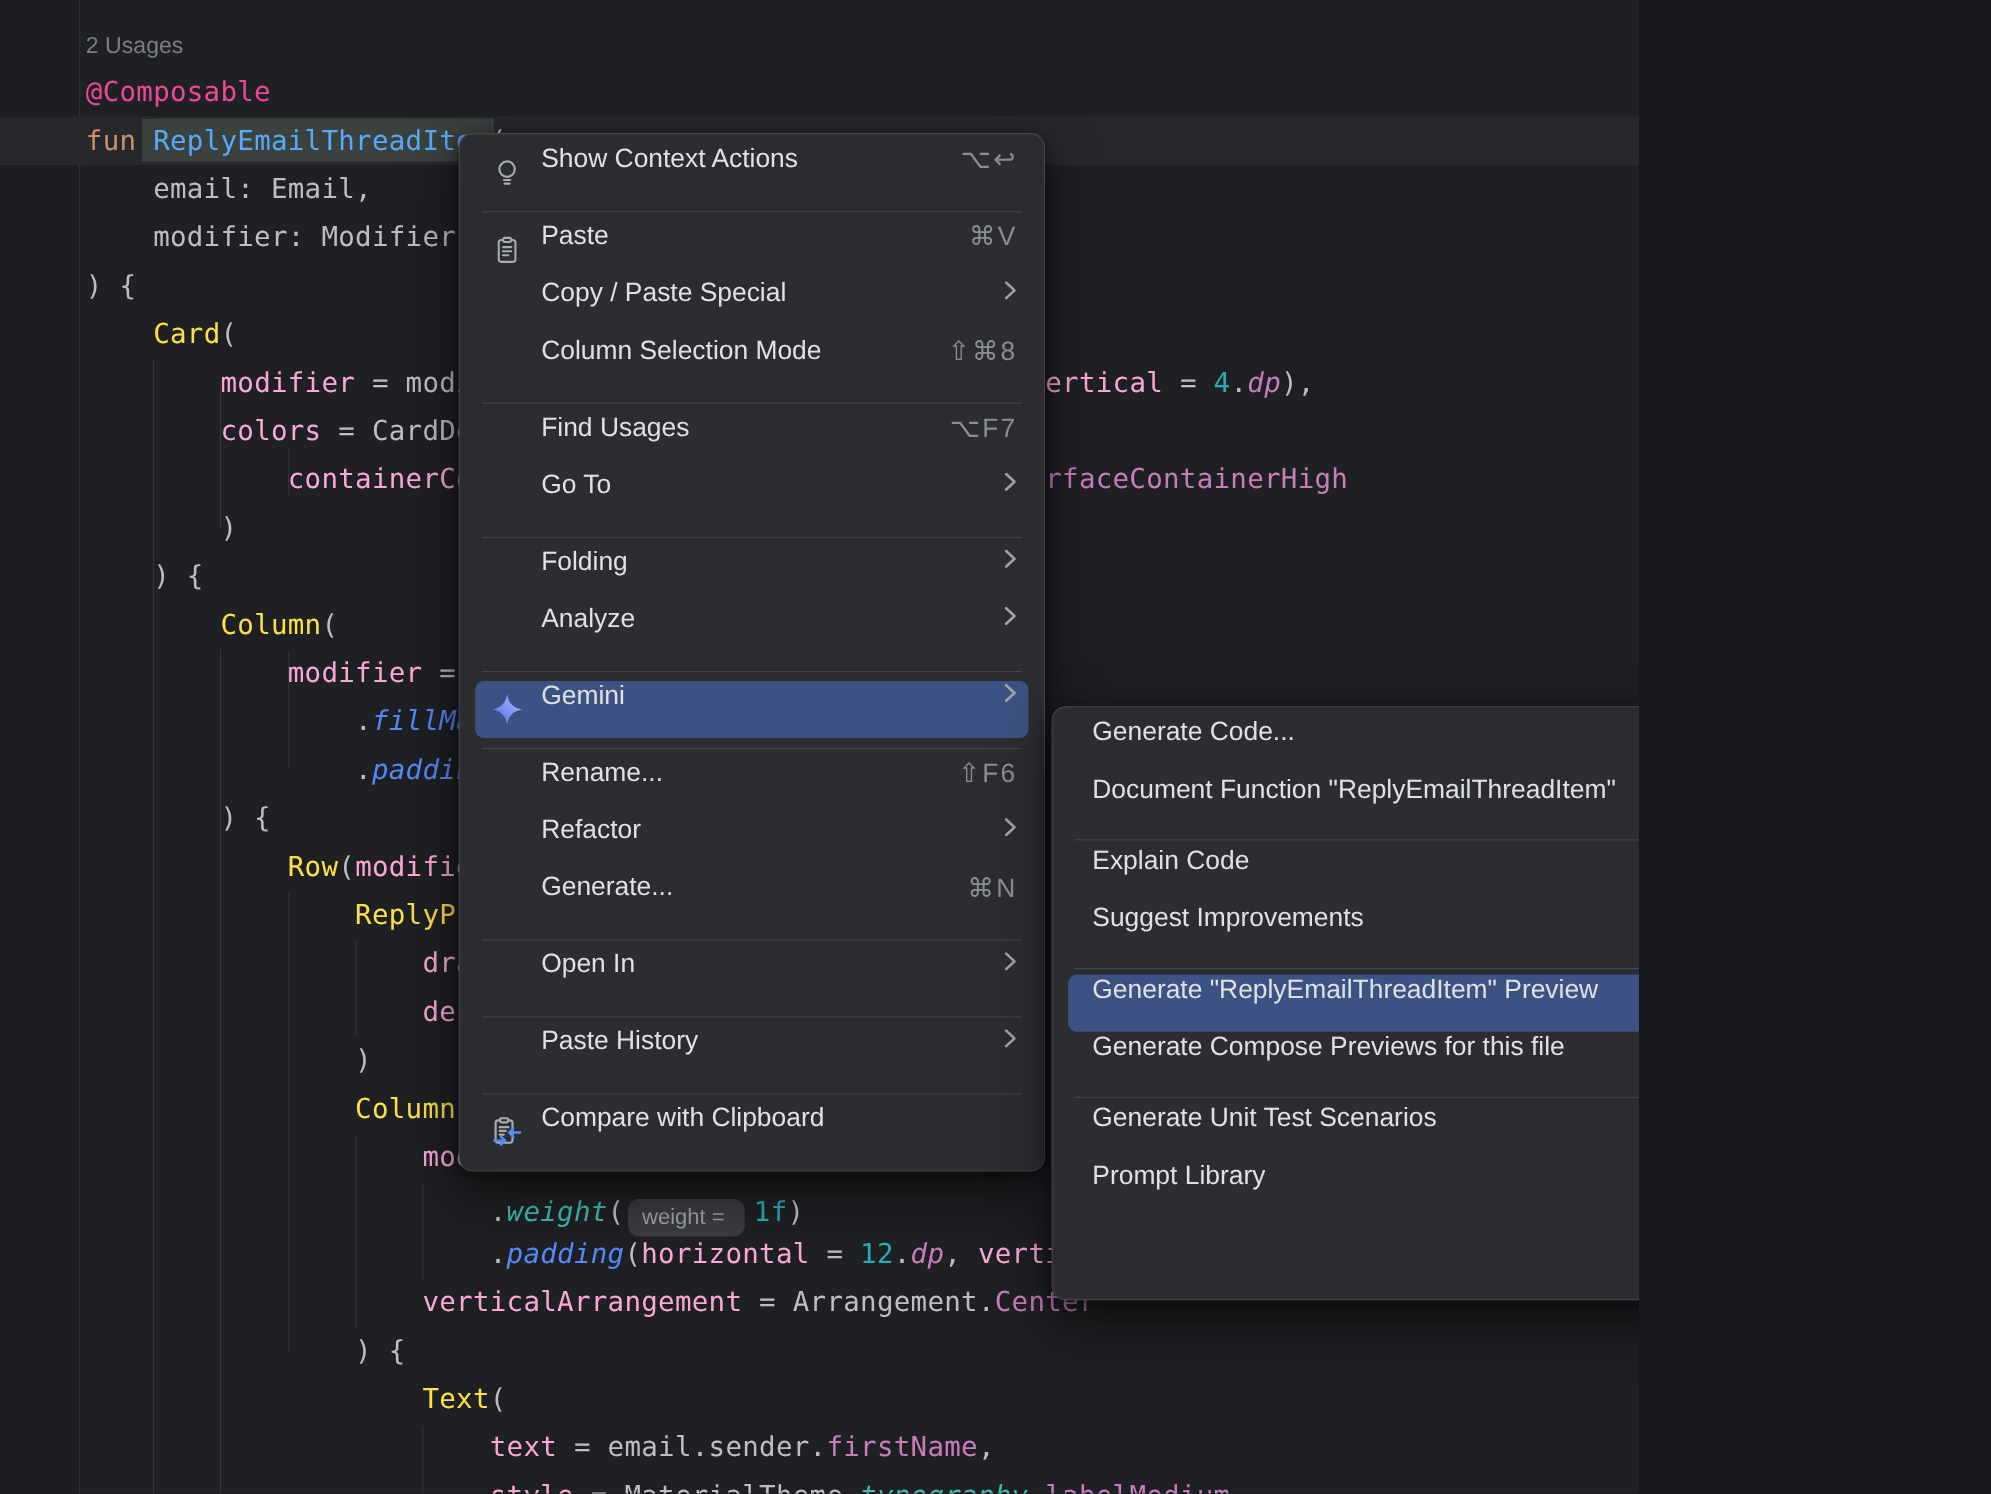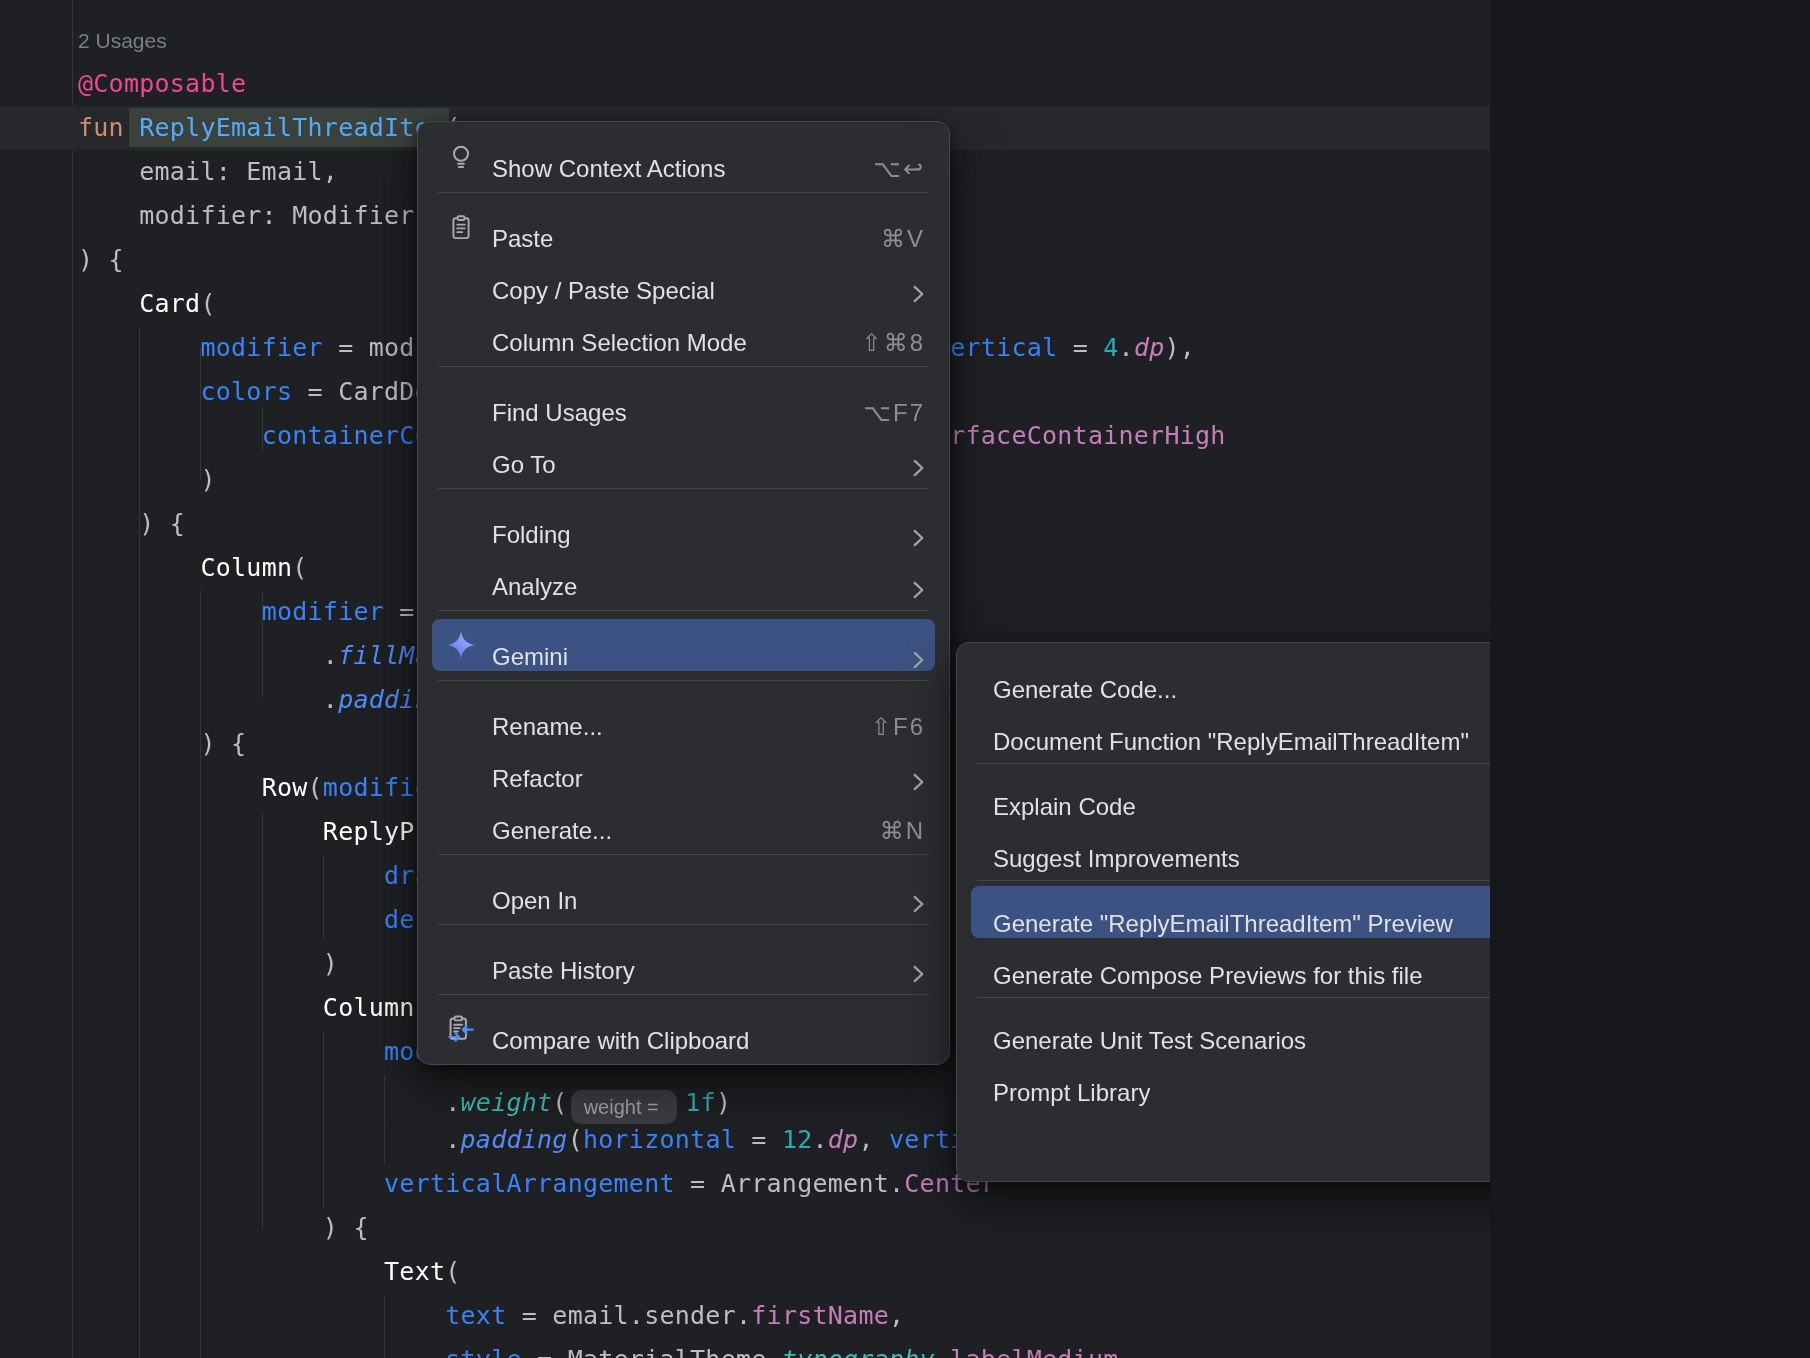--- a/index.html
+++ b/index.html
@@ -8,33 +8,33 @@
   
   #gutter{position:absolute;left:0;top:0;bottom:0;width:72px;background:#1c1e21;border-right:1px solid #33363b;}
   #curline{position:absolute;left:0;top:106px;height:44px;right:0;background:#26282c;}
   .guide{position:absolute;width:1px;background:#33363a;}
   #code{position:absolute;left:78px;top:18px;white-space:pre;
         font-family:"DejaVu Sans Mono","Liberation Mono",monospace;
         font-size:25px;line-height:44px;letter-spacing:.25px;color:#bcbec4;}
   #code .line{height:44px;}
   .d{color:#bcbec4}.k{color:#cf8e6d}.an{color:#ec4899}
   .fnhl{color:#57aaf7;background:#3b413d;padding:5px 0;box-shadow:-10px 0 0 #3b413d,4px 0 0 #3b413d;}
-  .g{color:#ffffff}.na{color:#3b82f6}.n{color:#2aacb8}
+  .g{color:#fde047}.na{color:#f9a8d4}.n{color:#2aacb8}
   .ext{color:#548af7;font-style:italic}.exg{color:#43b9b0;font-style:italic}
   .p{color:#c77dbb}.pi{color:#c77dbb;font-style:italic}
   .u{font-family:"Liberation Sans",sans-serif;color:#7a7f87;font-size:21px;letter-spacing:0;}
   .pill{display:inline-block;font:20px/1 "Liberation Sans",sans-serif;color:#9da1a6;background:#3a3c41;
         border-radius:10px;padding:7px 13px;margin:16px 8px 0 3px;vertical-align:-3px;letter-spacing:0;}
   
   .menu{position:absolute;background:#2b2d30;border:1px solid #45474b;border-radius:13px;
         box-shadow:0 18px 48px rgba(0,0,0,.55),0 4px 14px rgba(0,0,0,.4);
         padding:9px 0;box-sizing:border-box;color:#dfe1e5;font-size:24px;z-index:10;}
   #context-menu{left:417px;top:121px;width:533px;height:944px;}
   #gemini-submenu{left:956px;top:615px;width:760px;height:540px;z-index:11;margin-top:27px;}
-  .mi{height:52px;display:flex;align-items:flex-end;margin:0 14px;border-radius:8px;
+  .mi{height:52px;display:flex;align-items:flex-start;margin:0 14px;border-radius:8px;
       position:relative;padding:0 10px 0 60px;box-sizing:border-box;cursor:default;}
   #gemini-submenu .mi{padding-left:22px;}
   .mi.hl{background:var(--sel,#3c5282);}
   .mi .ic{position:absolute;left:12px;top:50%;transform:translateY(-50%);width:34px;height:34px;
           display:flex;align-items:center;justify-content:center;}
   .mi .lbl{white-space:nowrap;overflow:hidden;}
   .mi .sc{margin-left:auto;color:#8b8e94;padding-left:30px;white-space:nowrap;letter-spacing:2px;}
   .mi .chev{margin-left:auto;display:flex;align-items:center;padding-left:30px;}
   .sep{height:18px;margin:0 20px;position:relative;}
   #gemini-submenu .sep{height:13px;}

